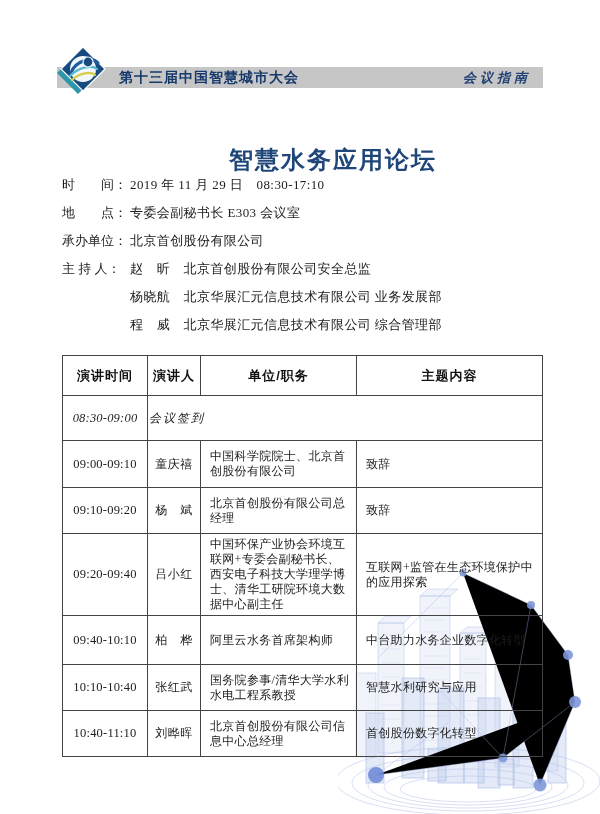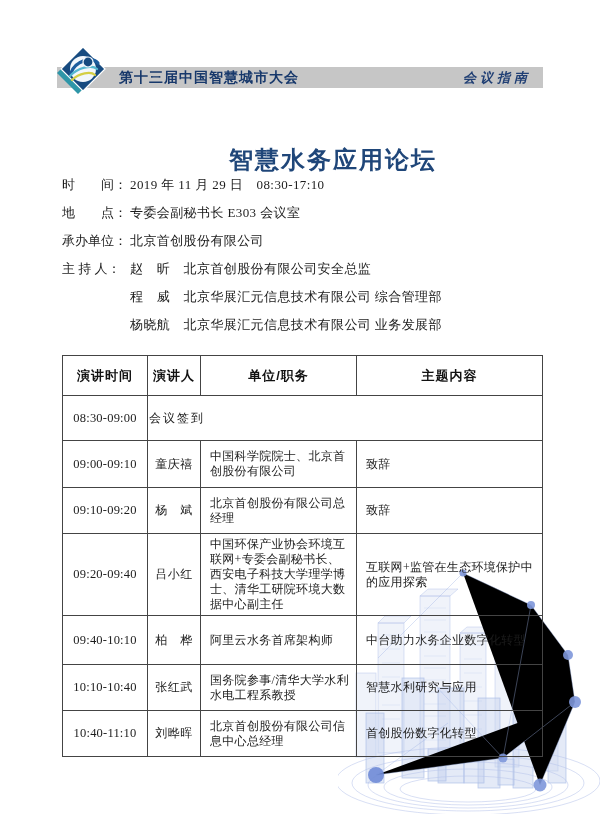--- a/index.html
+++ b/index.html
@@ -44,21 +44,21 @@
   .sched th{
     font-family:"Liberation Sans","DejaVu Sans",sans-serif;
     font-size:13px;font-weight:bold;height:40px;letter-spacing:1px;color:#111;
     background:transparent;
   }
   .c-time{width:85px;} .c-speaker{width:53px;} .c-org{width:156px;} .c-topic{width:186px;}
   .td-time{text-align:center;font-size:12.5px;letter-spacing:0.2px;}
   .td-speaker{text-align:center;letter-spacing:0.5px;}
   .td-org,.td-topic{text-align:left;padding:3px 5px 3px 9px;line-height:15px;letter-spacing:0.3px;}
   .td-span{letter-spacing:2px;}
-  .r-h45{height:45px;} .r-h46{height:46px;} .r-h47{height:47px;} .r-h49{height:49px;} .r-h72{height:72px;}
+  .r-h45{height:45px;font-style:italic;} .r-h46{height:46px;} .r-h47{height:47px;} .r-h49{height:49px;} .r-h72{height:72px;}
   
   .pagenum{
     position:absolute;top:760px;left:0;width:100%;text-align:center;z-index:1;
     font-size:12.5px;letter-spacing:1px;color:#2a2a2a;
   }
 </style>
 </head>
 <body>
 
 <div class="page">
@@ -156,25 +156,25 @@
     <div class="iline">
       <span class="ilabel">承办单位：</span>
       <span class="ivalue">北京首创股份有限公司</span>
     </div>
     <div class="iline">
       <span class="ilabel">主 持 人：</span>
       <span class="ivalue">赵　昕　北京首创股份有限公司安全总监</span>
     </div>
     <div class="iline">
       <span class="ilabel"></span>
+      <span class="ivalue">杨晓航　北京华展汇元信息技术有限公司 业务发展部</span>
+    </div>
+    <div class="iline">
+      <span class="ilabel"></span>
       <span class="ivalue">程　威　北京华展汇元信息技术有限公司 综合管理部</span>
-    </div>
-    <div class="iline">
-      <span class="ilabel"></span>
-      <span class="ivalue">杨晓航　北京华展汇元信息技术有限公司 业务发展部</span>
     </div>
   </div>
 
   <table class="sched">
     <colgroup>
       <col class="c-time">
         <col class="c-speaker">
         <col class="c-org">
         <col class="c-topic">
     </colgroup>

